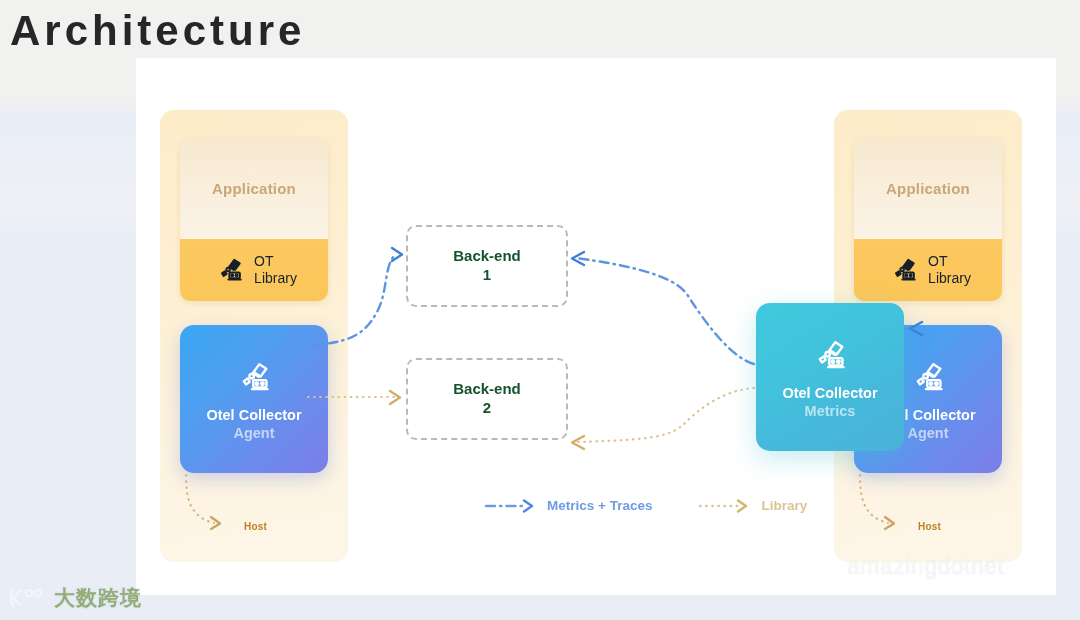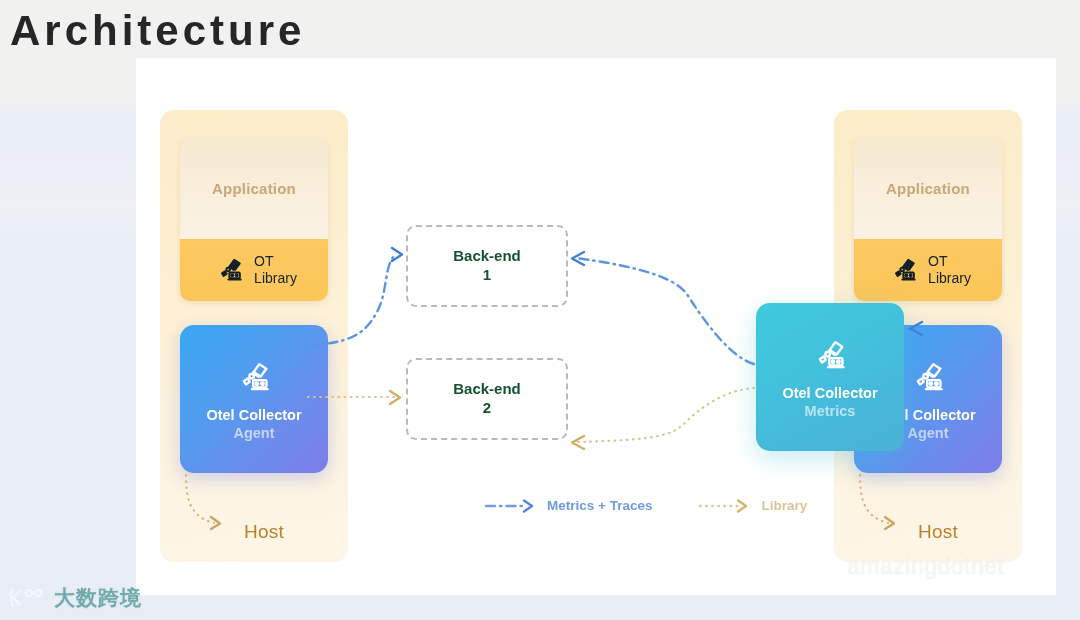--- a/index.html
+++ b/index.html
@@ -157,22 +157,22 @@
   }
   .collector-sub {
     font-size: 14.5px;
     font-weight: bold;
     color: rgba(255,255,255,.62);
   }
 
   
   .host-label {
     position: absolute;
-    font-size: 19px;
-    font-weight: normal;
+    font-size: 10px;
+    font-weight: bold;
     color: #bc8128;
     letter-spacing: .2px;
   }
   .host-label-left  { left: 84px;  top: 411px; }
   .host-label-right { left: 84px;  top: 411px; }
 
   
   .backend {
     position: absolute;
     width: 158px;
@@ -251,21 +251,21 @@
     top: 584px;
     display: flex;
     align-items: center;
     gap: 6px;
     z-index: 8;
     opacity: .55;
   }
   #watermark-dashu-text {
     font-size: 21px;
     font-weight: bold;
-    color: #0f766e;
+    color: #4d7c0f;
     text-shadow: 0 0 2px rgba(150,160,190,.55);
     letter-spacing: 1px;
   }
 </style>
 </head>
 <body>
 
 <div id="page-bg"></div>
 
 <div id="slide-title">Architecture</div>

